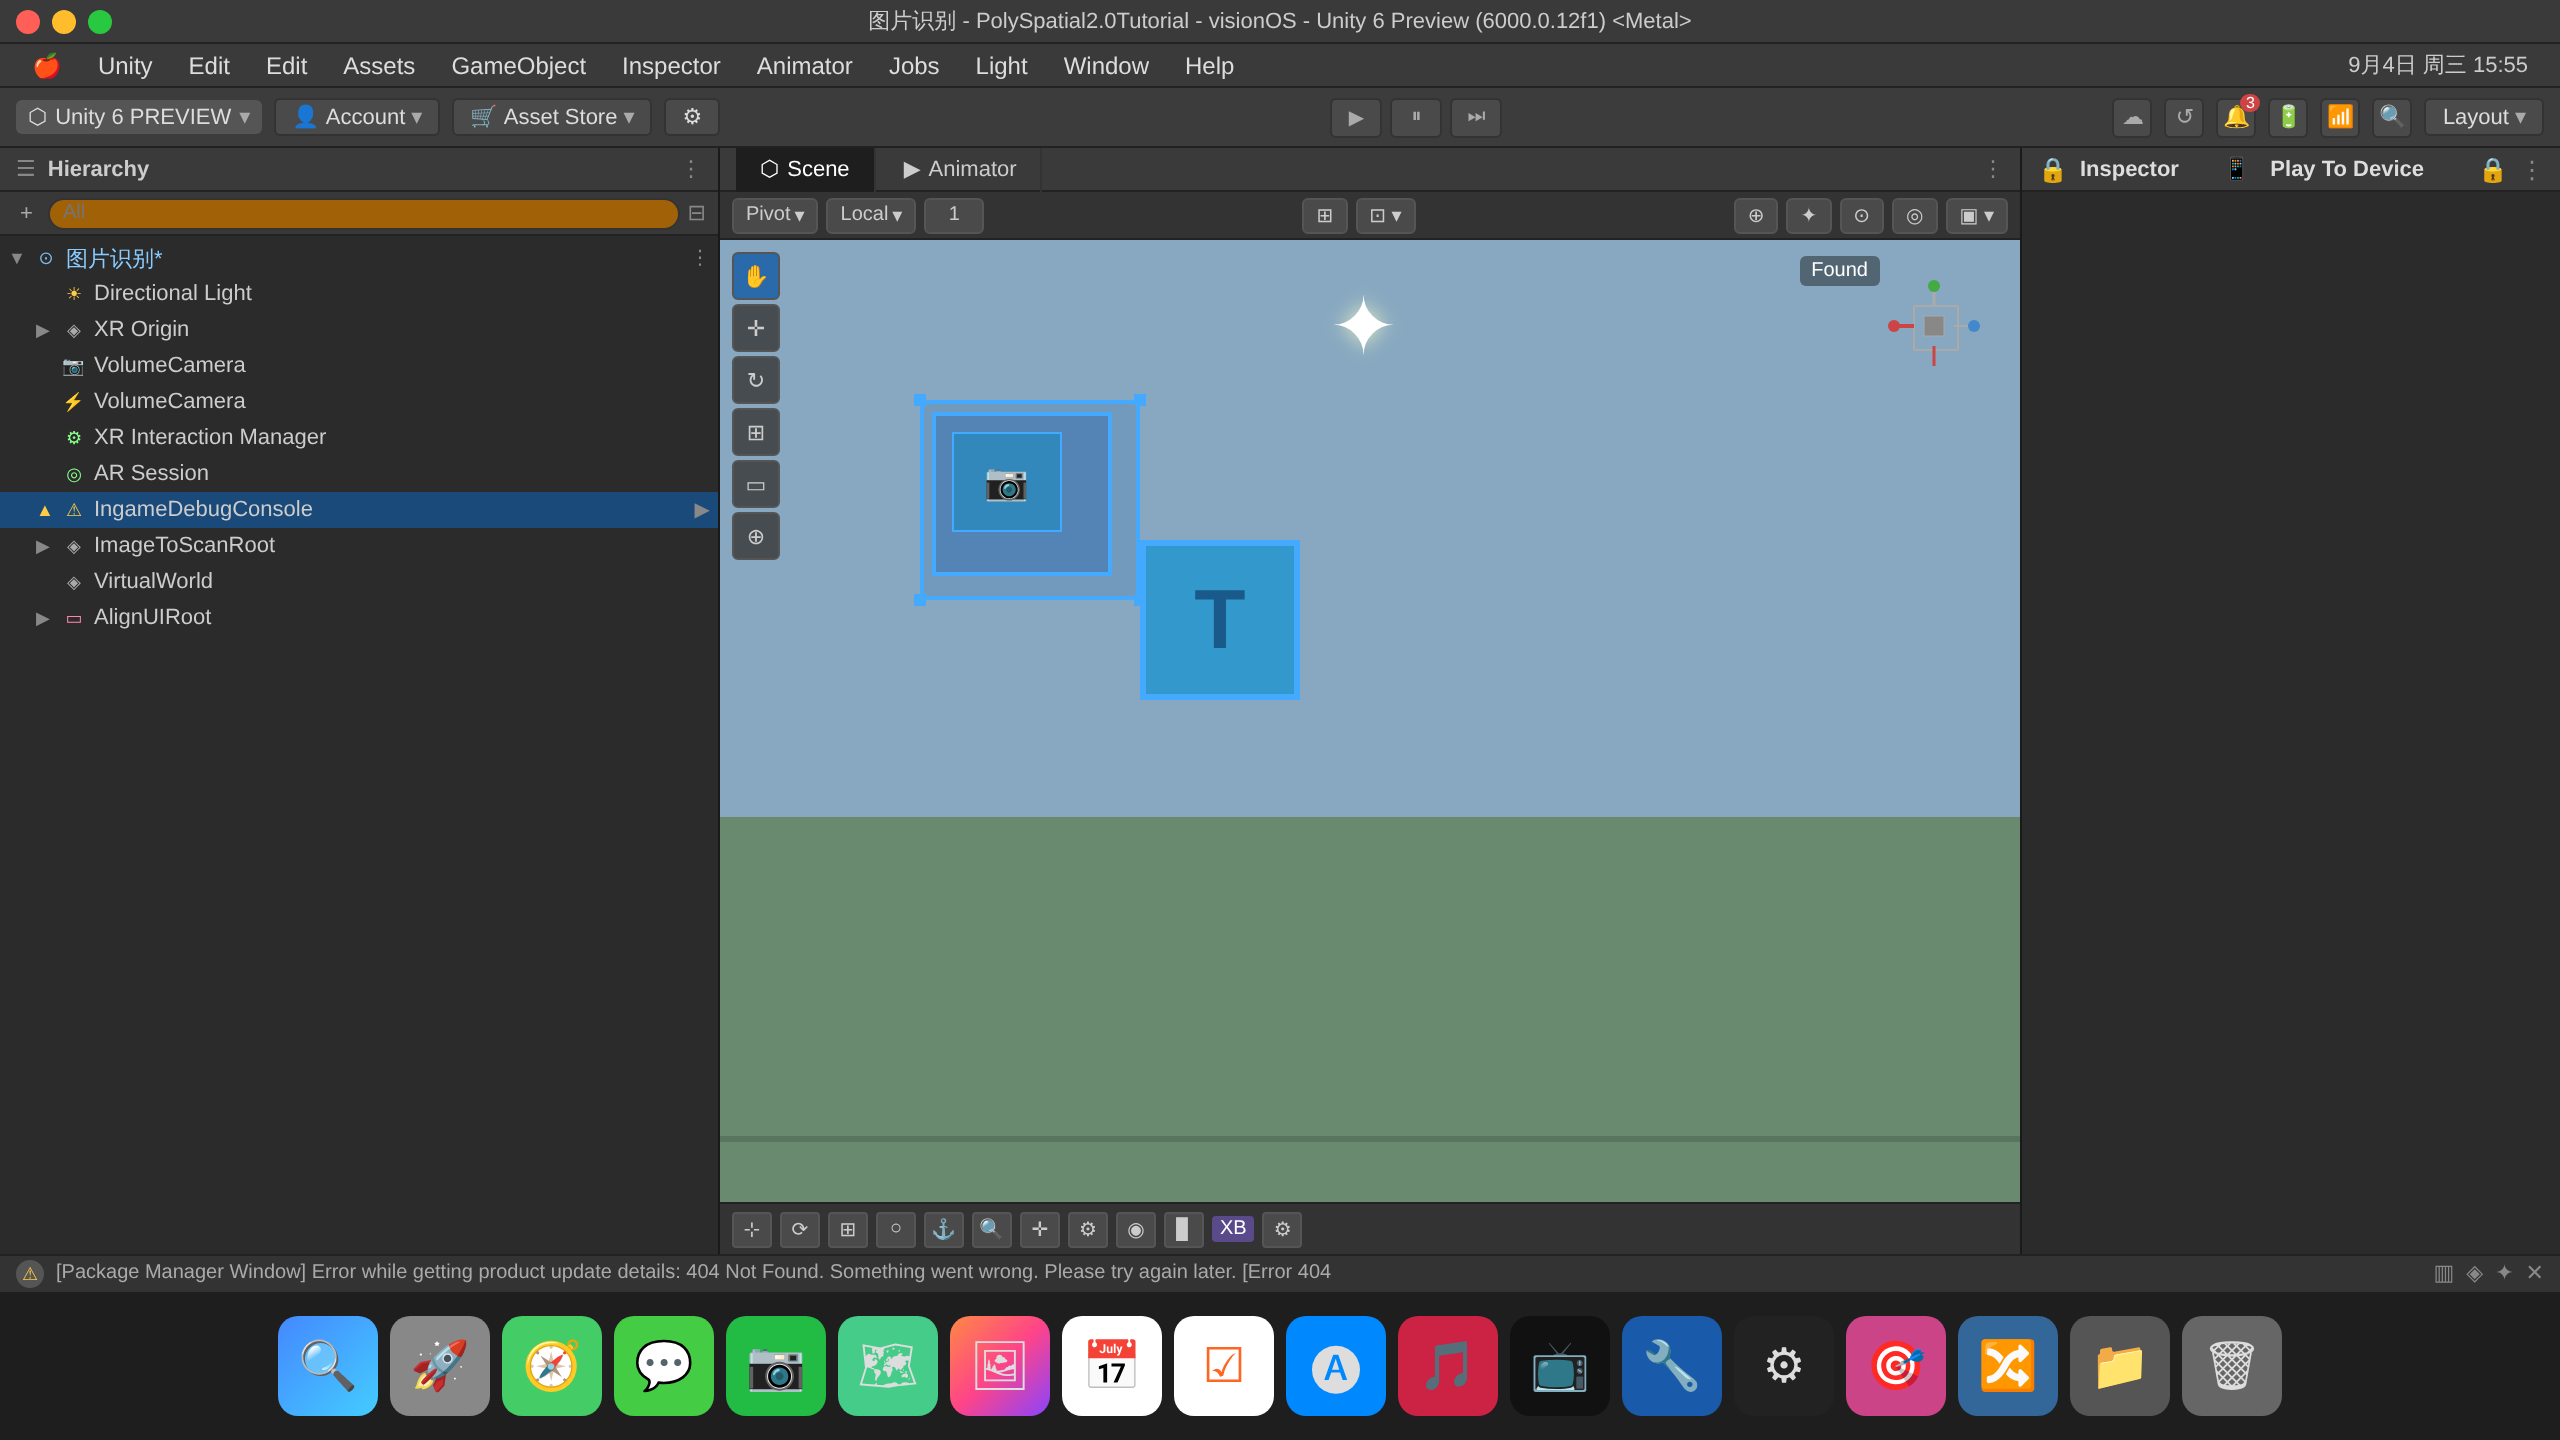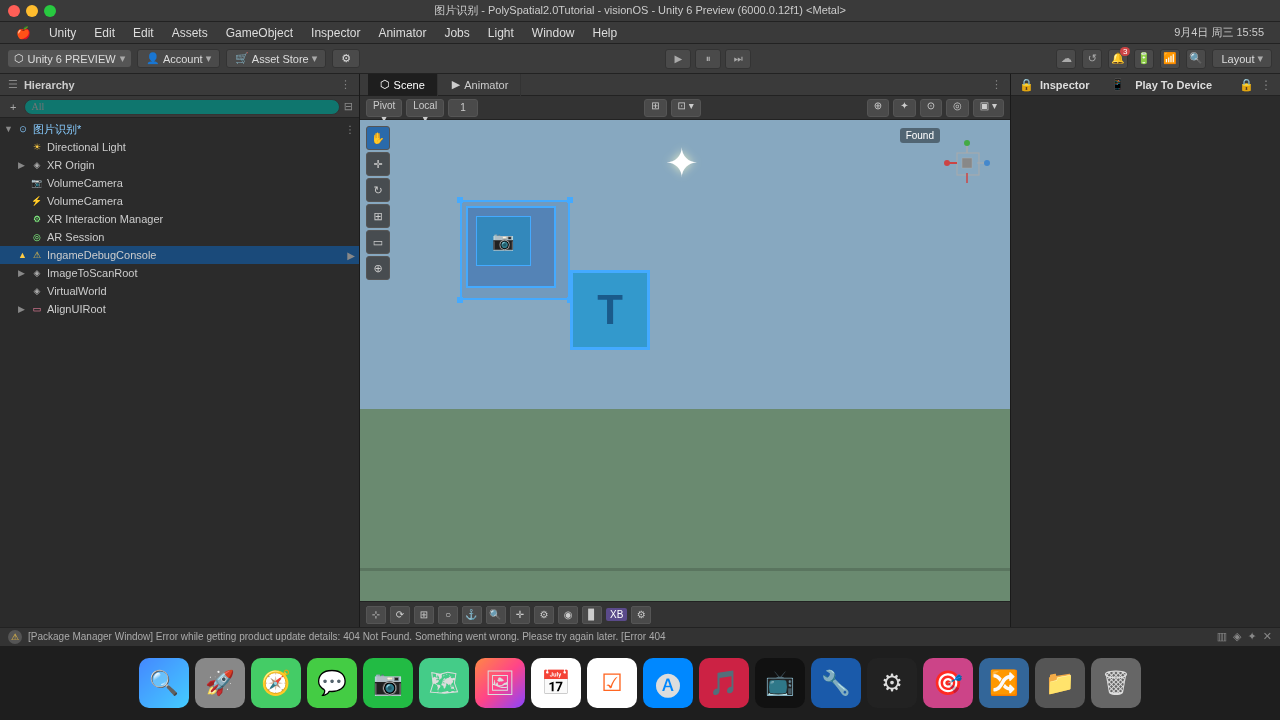--- a/index.html
+++ b/index.html
@@ -175,28 +175,27 @@
     }
     .small-btn {
       font-size: 11px;
       color: #aaa;
       cursor: pointer;
       padding: 1px 4px;
     }
     .search-box {
       flex: 1;
       height: 16px;
-      background: #0f766e;
+      background: #a16207;
       border: 1px solid #333;
       border-radius: 8px;
       padding: 0 6px;
       font-size: 10px;
       color: #ddd;
       outline: none;
-      font-family: Liberation Serif, serif;
     }
     .hierarchy-tree {
       flex: 1;
       overflow-y: auto;
       padding: 2px 0;
     }
     .tree-item {
       height: 18px;
       display: flex;
       align-items: center;
@@ -267,21 +266,20 @@
       padding: 0 6px;
       background: #4a4a4a;
       border: 1px solid #555;
       border-radius: 3px;
       color: #ccc;
       font-size: 10px;
       cursor: pointer;
       display: flex;
       align-items: center;
       gap: 2px;
-      flex-direction: column;
     }
     .scene-viewport {
       flex: 1;
       position: relative;
       background: linear-gradient(180deg, #87a8c0 0%, #87a8c0 60%, #6a8a70 60%, #6a8a70 100%);
       overflow: hidden;
     }
     .scene-left-tools {
       position: absolute;
       left: 6px;

